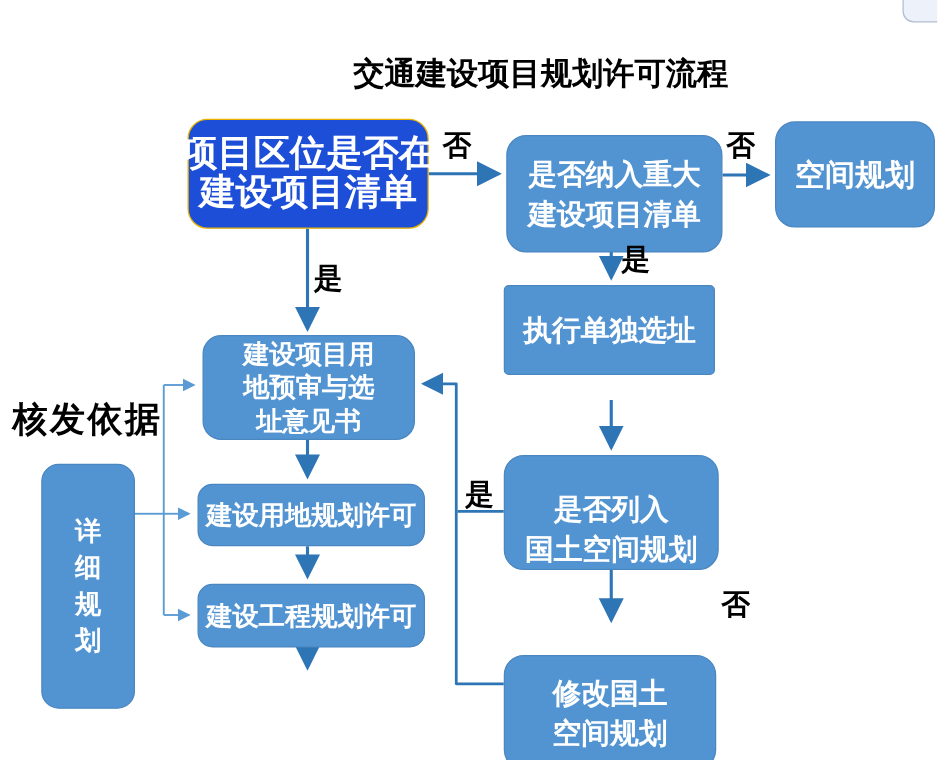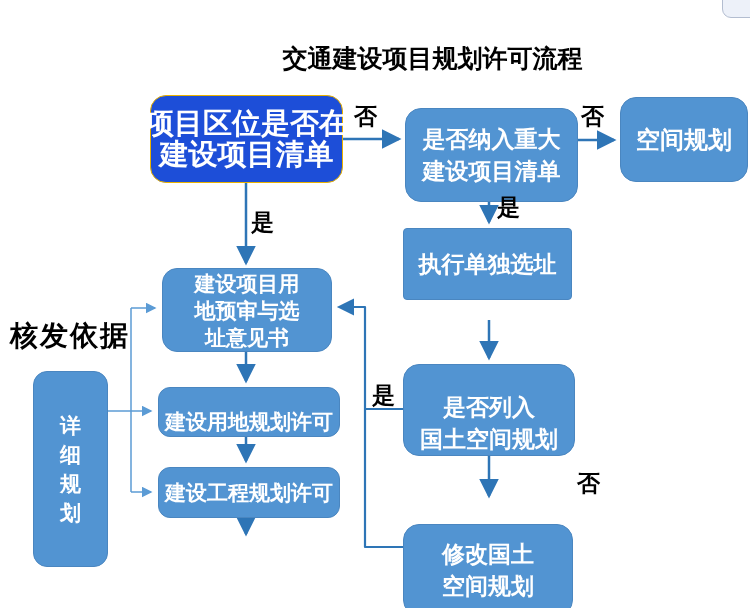--- a/index.html
+++ b/index.html
@@ -60,21 +60,21 @@
   .node-standalone {
     left: 403px; top: 228px; width: 169px; height: 72px;
     border-radius: 4px; font-size: 23px; line-height: 32px;
   }
   .node-pre-review {
     left: 162px; top: 268px; width: 170px; height: 84px;
     border-radius: 15px; font-size: 21px; line-height: 27px;
   }
   .node-land-permit {
     left: 158px; top: 387px; width: 182px; height: 50px;
-    border-radius: 12px; font-size: 21px; justify-content: flex-end;
+    border-radius: 12px; font-size: 21px;
   }
   .node-eng-permit {
     left: 158px; top: 467px; width: 182px; height: 51px;
     border-radius: 12px; font-size: 21px;
   }
   .node-constr-permit {
     left: 160px; top: 540px; width: 180px; height: 50px;
     border-radius: 12px; font-size: 21px;
   }
   .node-detailed-plan {

